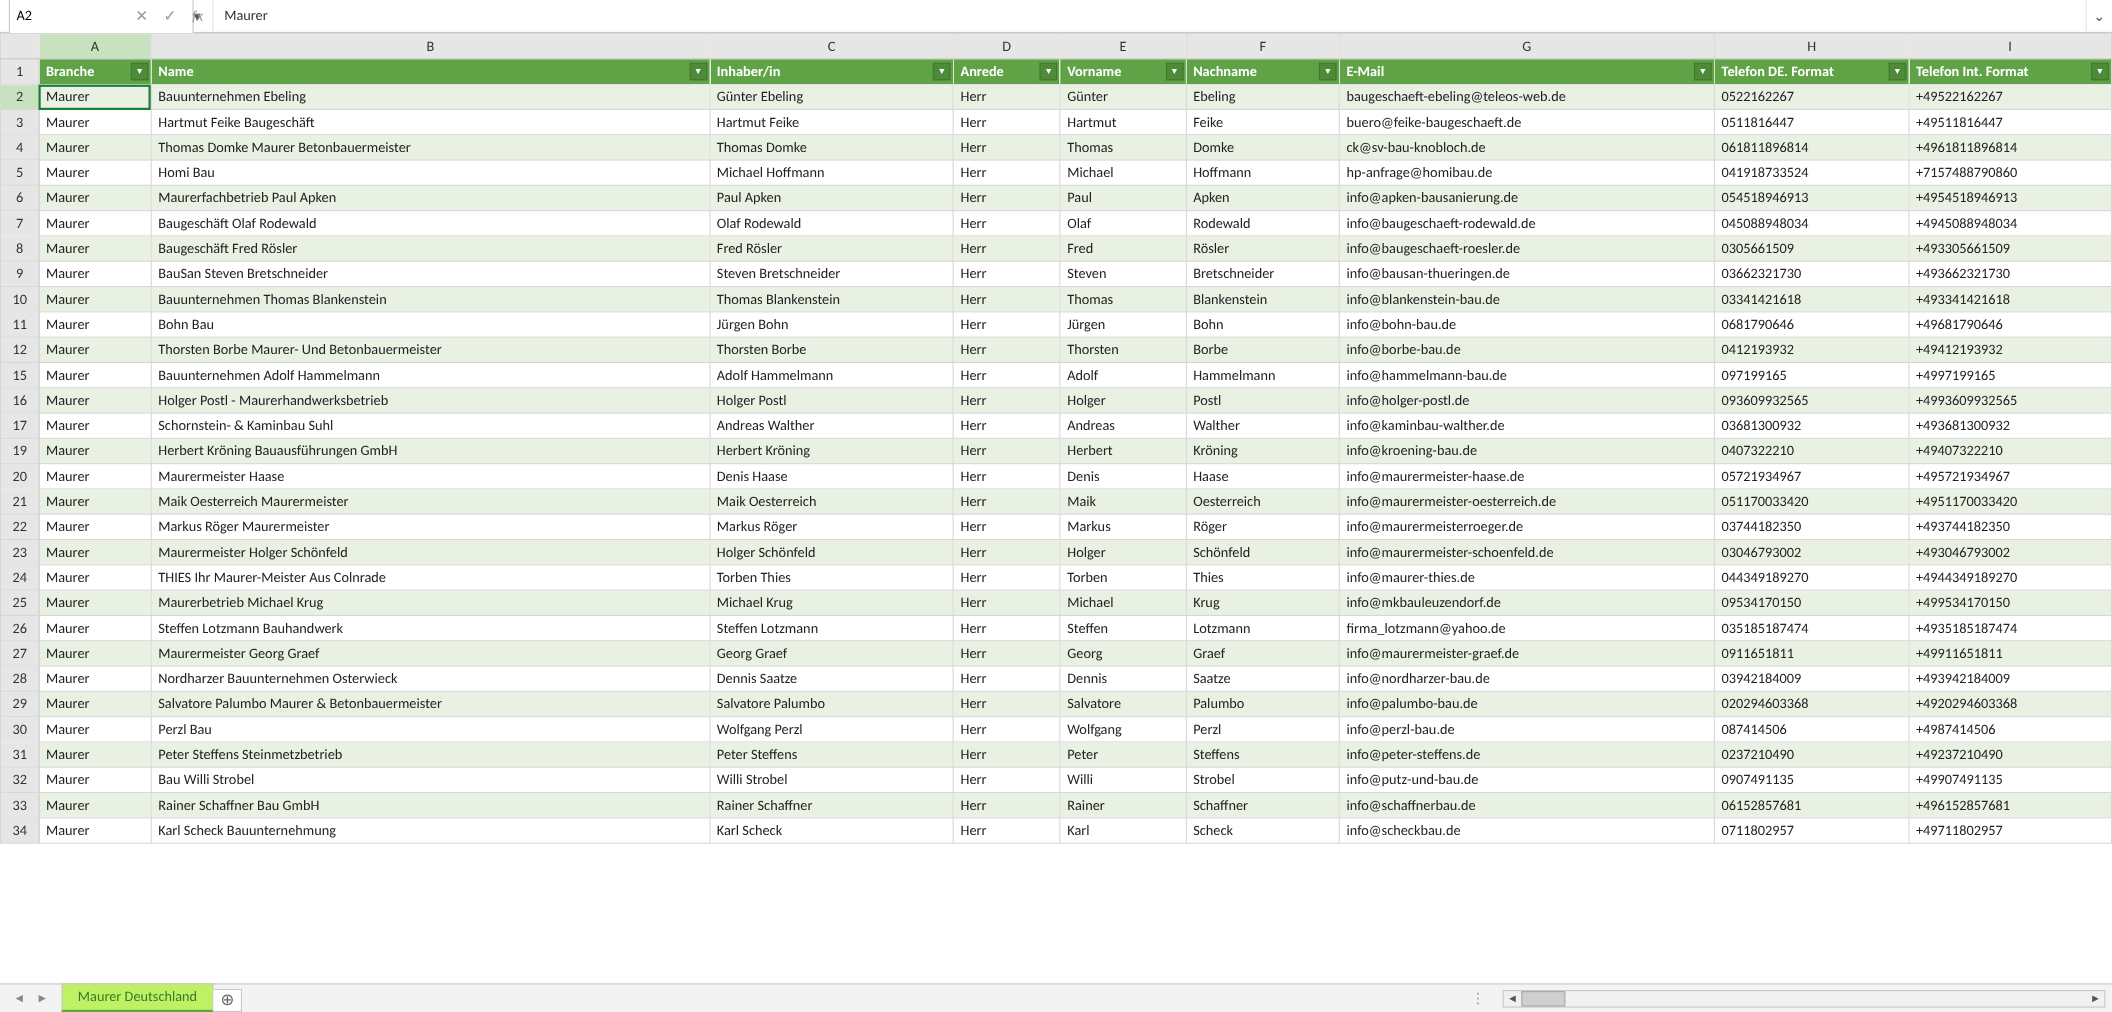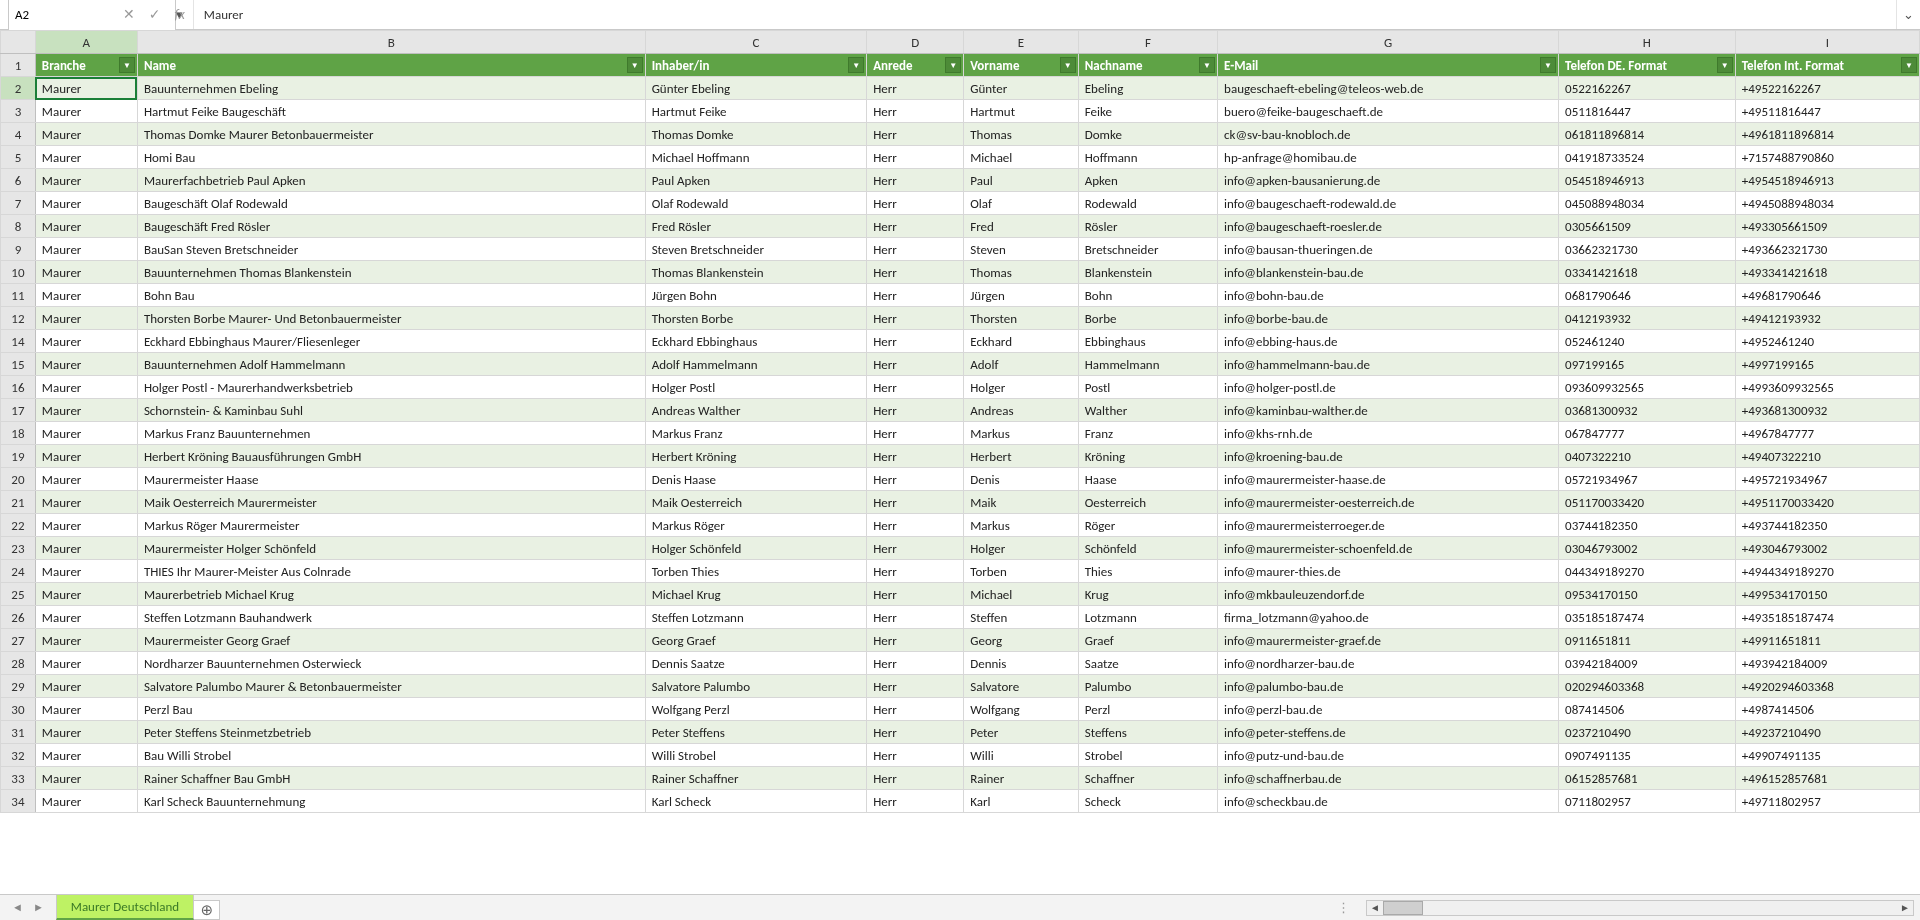--- a/index.html
+++ b/index.html
@@ -250,32 +250,20 @@
               <td>Thorsten Borbe Maurer- Und Betonbauermeister</td>
               <td>Thorsten Borbe</td>
               <td>Herr</td>
               <td>Thorsten</td>
               <td>Borbe</td>
               <td>info@borbe-bau.de</td>
               <td>0412193932</td>
               <td>+49412193932</td>
             </tr>
             <tr>
-              <th class="rownum">14</th>
-              <td>Maurer</td>
-              <td>Eckhard Ebbinghaus Maurer/Fliesenleger</td>
-              <td>Eckhard Ebbinghaus</td>
-              <td>Herr</td>
-              <td>Eckhard</td>
-              <td>Ebbinghaus</td>
-              <td>info@ebbing-haus.de</td>
-              <td>052461240</td>
-              <td>+4952461240</td>
-            </tr>
-            <tr>
               <th class="rownum">15</th>
               <td>Maurer</td>
               <td>Bauunternehmen Adolf Hammelmann</td>
               <td>Adolf Hammelmann</td>
               <td>Herr</td>
               <td>Adolf</td>
               <td>Hammelmann</td>
               <td>info@hammelmann-bau.de</td>
               <td>097199165</td>
               <td>+4997199165</td>
@@ -296,32 +284,20 @@
               <th class="rownum">17</th>
               <td>Maurer</td>
               <td>Schornstein- &amp; Kaminbau Suhl</td>
               <td>Andreas Walther</td>
               <td>Herr</td>
               <td>Andreas</td>
               <td>Walther</td>
               <td>info@kaminbau-walther.de</td>
               <td>03681300932</td>
               <td>+493681300932</td>
-            </tr>
-            <tr>
-              <th class="rownum">18</th>
-              <td>Maurer</td>
-              <td>Markus Franz Bauunternehmen</td>
-              <td>Markus Franz</td>
-              <td>Herr</td>
-              <td>Markus</td>
-              <td>Franz</td>
-              <td>info@khs-rnh.de</td>
-              <td>067847777</td>
-              <td>+4967847777</td>
             </tr>
             <tr>
               <th class="rownum">19</th>
               <td>Maurer</td>
               <td>Herbert Kröning Bauausführungen GmbH</td>
               <td>Herbert Kröning</td>
               <td>Herr</td>
               <td>Herbert</td>
               <td>Kröning</td>
               <td>info@kroening-bau.de</td>

